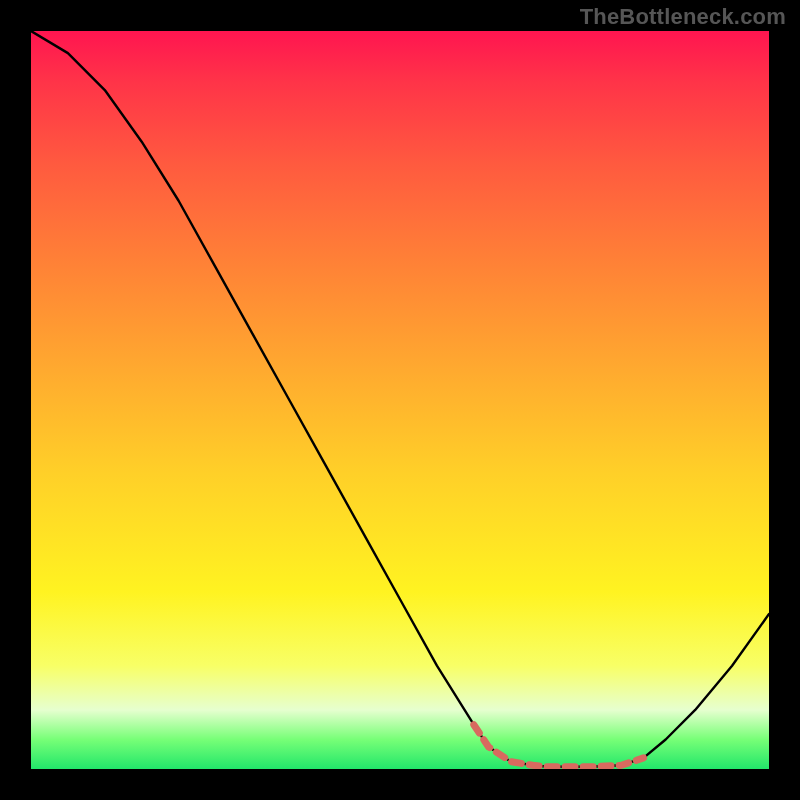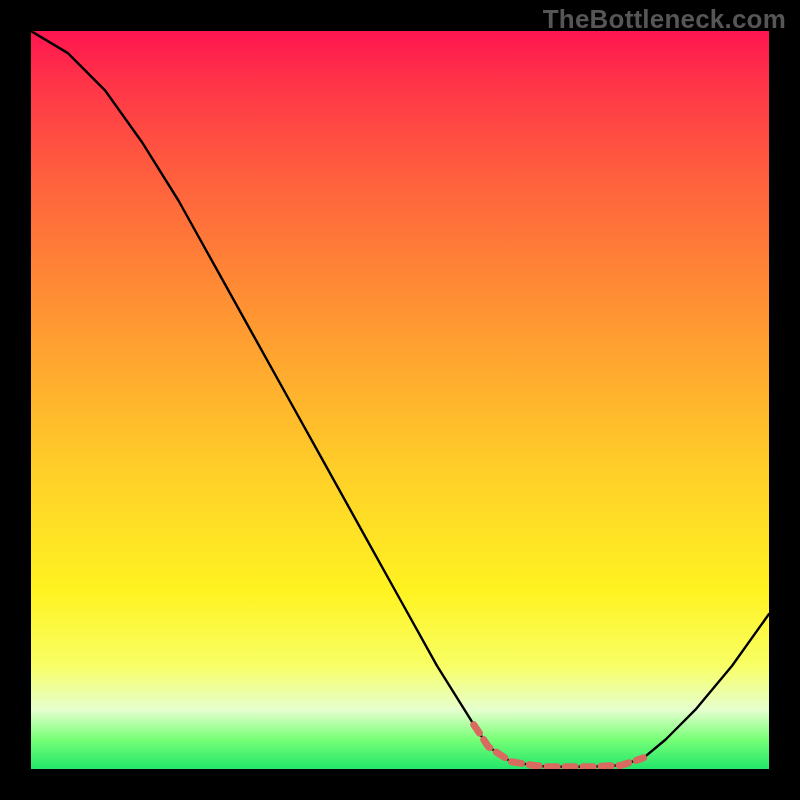--- a/index.html
+++ b/index.html
@@ -8,21 +8,21 @@
     position: relative;
     width: 800px;
     height: 800px;
     background: #000;
   }
   .watermark {
     position: absolute;
     top: 4px;
     right: 14px;
     font-family: Arial, Helvetica, sans-serif;
-    font-size: 26px;
+    font-size: 22px;
     font-weight: bold;
     color: #565656;
     letter-spacing: 0.2px;
     z-index: 10;
     text-align: center;
   }
   .plot-area {
     position: absolute;
     left: 31px;
     top: 31px;

